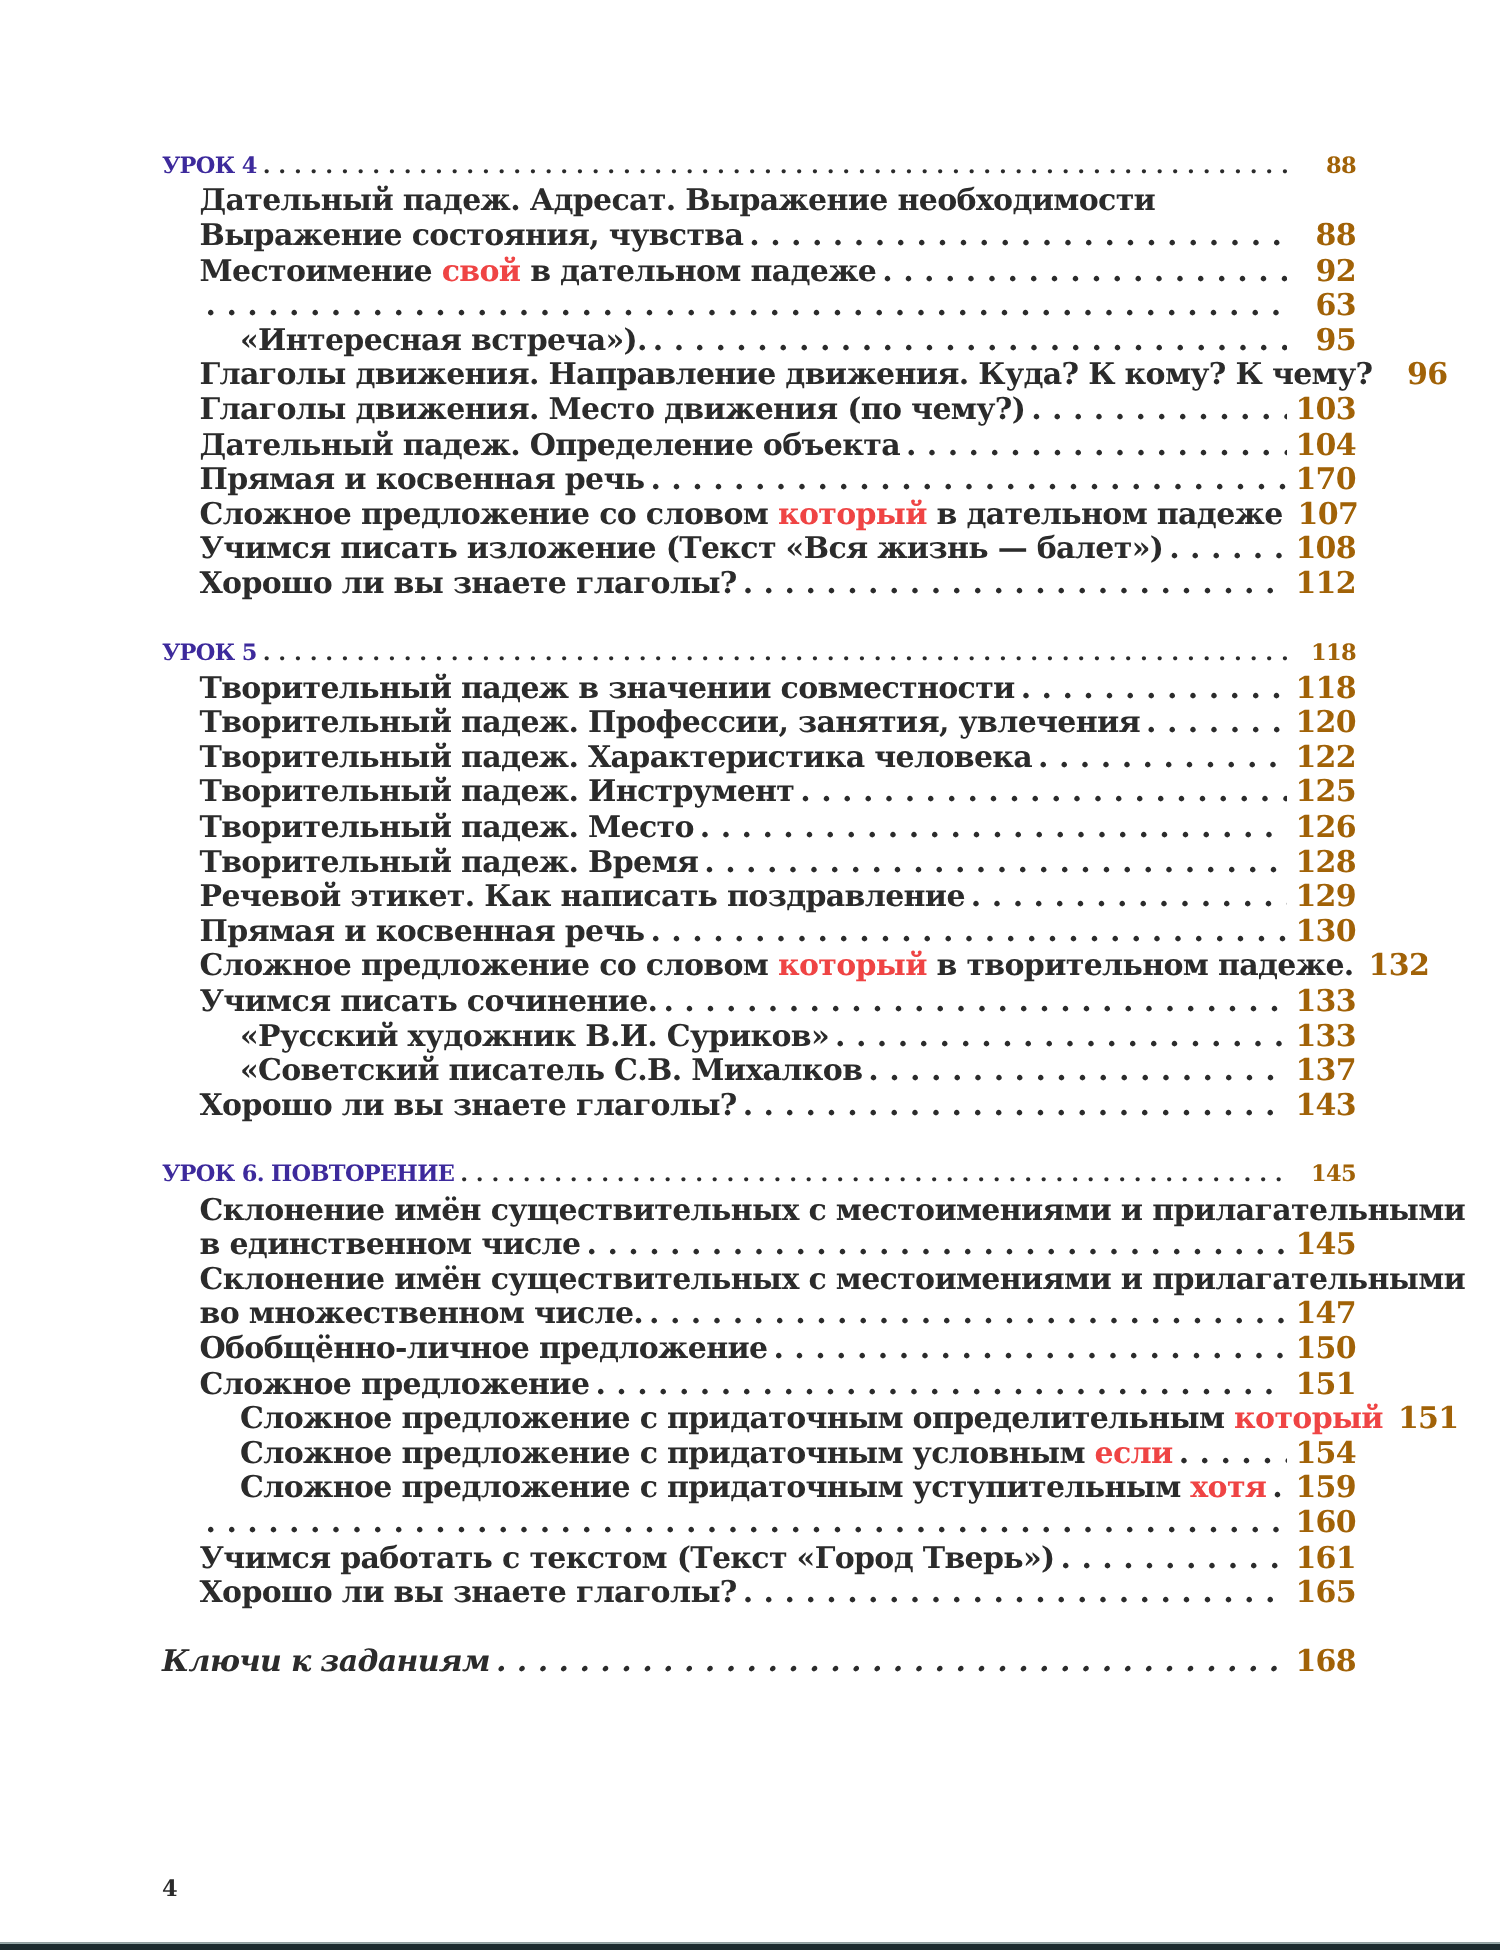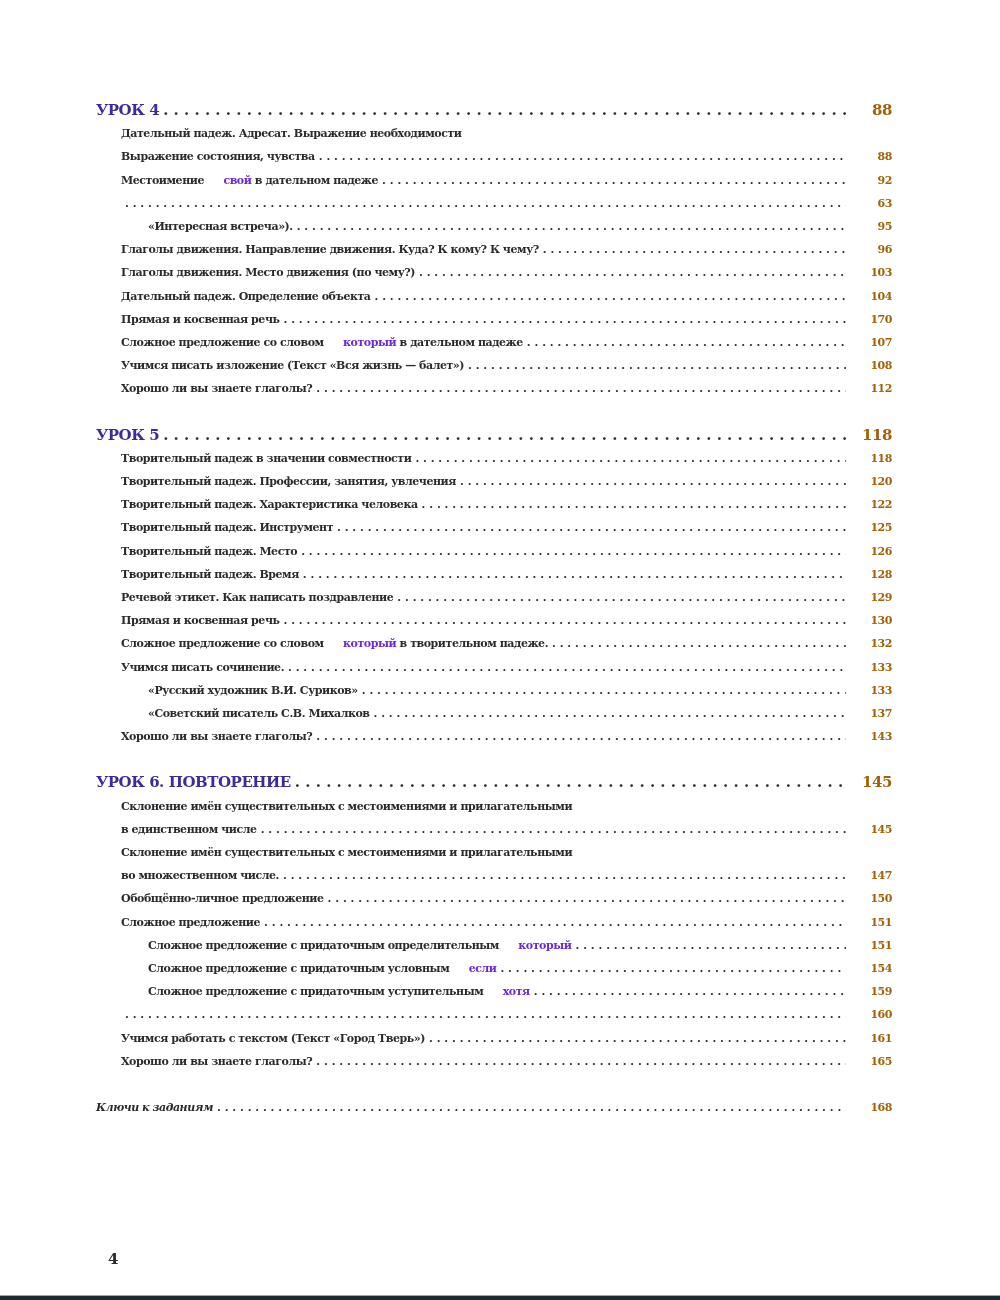--- a/index.html
+++ b/index.html
@@ -1,37 +1,37 @@
 <!DOCTYPE html>
 <html><head>
 <meta charset="utf-8">
 <style>
   html, body { margin: 0; padding: 0; }
   body {
     width: 1000px; height: 1300px; background: #ffffff; position: relative; overflow: hidden;
     font-family: "DejaVu Serif", "Liberation Serif", serif;
     color: #2b2b2b;
   }
-  .toc { position: absolute; left: 96px; top: 99px; width: 796px; }
+  .toc { position: absolute; left: 108px; top: 99px; width: 796px; }
   .row {
     display: flex; align-items: baseline; height: 23.2px; line-height: 23.2px;
-    font-size: 11px; font-weight: bold; letter-spacing: -0.45px; white-space: nowrap;
+    font-size: 20px; font-weight: bold; letter-spacing: -0.45px; white-space: nowrap;
   }
   .row.lvl1 { padding-left: 25px; }
   .row.lvl2 { padding-left: 52px; }
   .row.heading { color: #3d2a9c; font-size: 15px; }
   .row.keys { font-style: italic; }
   .row .title { flex: 0 0 auto; }
   .row .dots {
     flex: 1 1 auto; overflow: hidden; margin: 0 6px 0 4px; color: #2b2b2b;
     letter-spacing: 2.6px; font-weight: bold;
   }
   .row .dots::before { content: ". . . . . . . . . . . . . . . . . . . . . . . . . . . . . . . . . . . . . . . . . . . . . . . . . . . . . . . . . . . . . . . . . . . . . . . . . . . . . . . . . . . . . . . . . . . . . . . . . . . . . . . . . . . . . . . . . . . . . . . . . . . . . . . . . . . . . . . . . . "; letter-spacing: 0px; }
   .row .page { flex: 0 0 40px; text-align: right; color: #a16207; font-style: normal; }
-  .kw { color: #6d28d9; margin-left: 16px; }
+  .kw { color: #ef4444; }
   .gap { height: 23.2px; }
   .pagenum {
     position: absolute; left: 108px; top: 1250px; font-size: 15px; font-weight: bold; color: #2b2b2b;
     font-family: "DejaVu Serif", serif;
   }
   .bottombar { position: absolute; left: 0; right: 0; bottom: 0; height: 4px; background: #1d2a2e; border-top: 1px solid #9aa; }
 </style>
 </head>
 <body>
 

